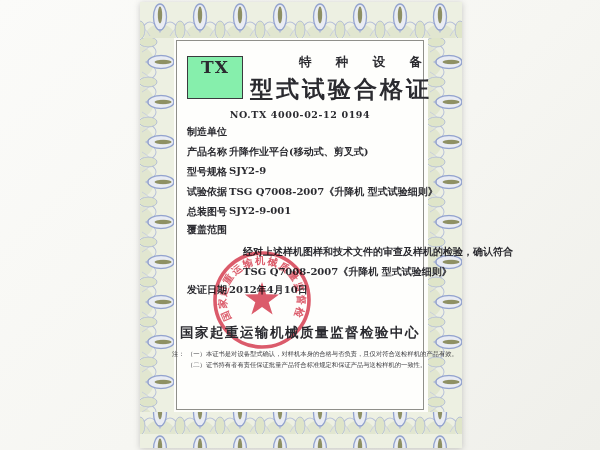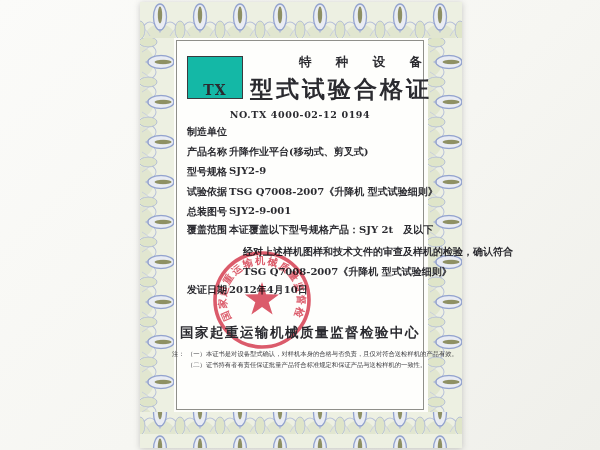--- a/index.html
+++ b/index.html
@@ -18,22 +18,22 @@
     box-shadow:0 1px 6px rgba(60,60,60,.25);
   }
   .border-art{position:absolute;left:0;top:0;width:322px;height:446px;}
   .inner-panel{
     position:absolute;left:36px;top:38px;width:248px;height:370px;
     background:#fefefc;border:1px solid #8f8f8a;box-sizing:border-box;
   }
   .content{position:absolute;left:0;top:0;width:322px;height:446px;color:#2b2b30;}
   .tx-box{
     position:absolute;left:47px;top:54px;width:54px;height:41px;
-    border:1.6px solid #3a3a3e;display:flex;align-items:flex-end;justify-content:center;
-    font-weight:bold;font-size:14px;letter-spacing:1px;background:#14b8a6;
+    border:1.6px solid #3a3a3e;display:flex;align-items:flex-start;justify-content:center;
+    font-weight:bold;font-size:17px;letter-spacing:1px;background:#86efac;
   }
   .header-block{position:absolute;left:96px;top:52px;width:196px;text-align:right;}
   .header-small{font-size:12.5px;font-weight:bold;letter-spacing:10px;padding-left:10px;white-space:nowrap;}
   .header-title{font-size:23px;font-weight:bold;letter-spacing:3px;margin-top:3px;white-space:nowrap;}
   .cert-no{position:absolute;left:34px;top:107px;width:252px;text-align:center;
     font-size:9.5px;font-weight:bold;letter-spacing:.6px;}
   .frow{position:absolute;left:47px;display:flex;gap:0;font-size:10px;white-space:nowrap;}
   .frow .lbl{font-weight:bold;width:42px;}
   .frow .val{font-weight:bold;}
   .cov-line{position:absolute;left:87px;font-size:10px;font-weight:bold;white-space:nowrap;padding-left:16px;}
@@ -112,21 +112,20 @@
         <span class="lbl">试验依据</span>
         <span class="val">TSG Q7008-2007《升降机  型式试验细则》</span>
       </div>
       <div class="frow" style="top:203px">
         <span class="lbl">总装图号</span>
         <span class="val">SJY2-9-001</span>
       </div>
 
       <div class="frow" style="top:221px">
         <span class="lbl">覆盖范围</span>
-        <span class="val">本证覆盖以下型号规格产品：SJY 2t　及以下</span>
       </div>
       <div class="cov-line" style="top:243px">经对上述样机图样和技术文件的审查及样机的检验，确认符合</div>
       <div class="cov-line" style="top:263px">TSG Q7008-2007《升降机  型式试验细则》</div>
 
       <div class="frow" style="top:281px">
         <span class="lbl">发证日期</span>
         <span class="val">2012年4月10日</span>
       </div>
 
       <svg class="stamp" viewBox="0 0 120 120" xmlns="http://www.w3.org/2000/svg">

